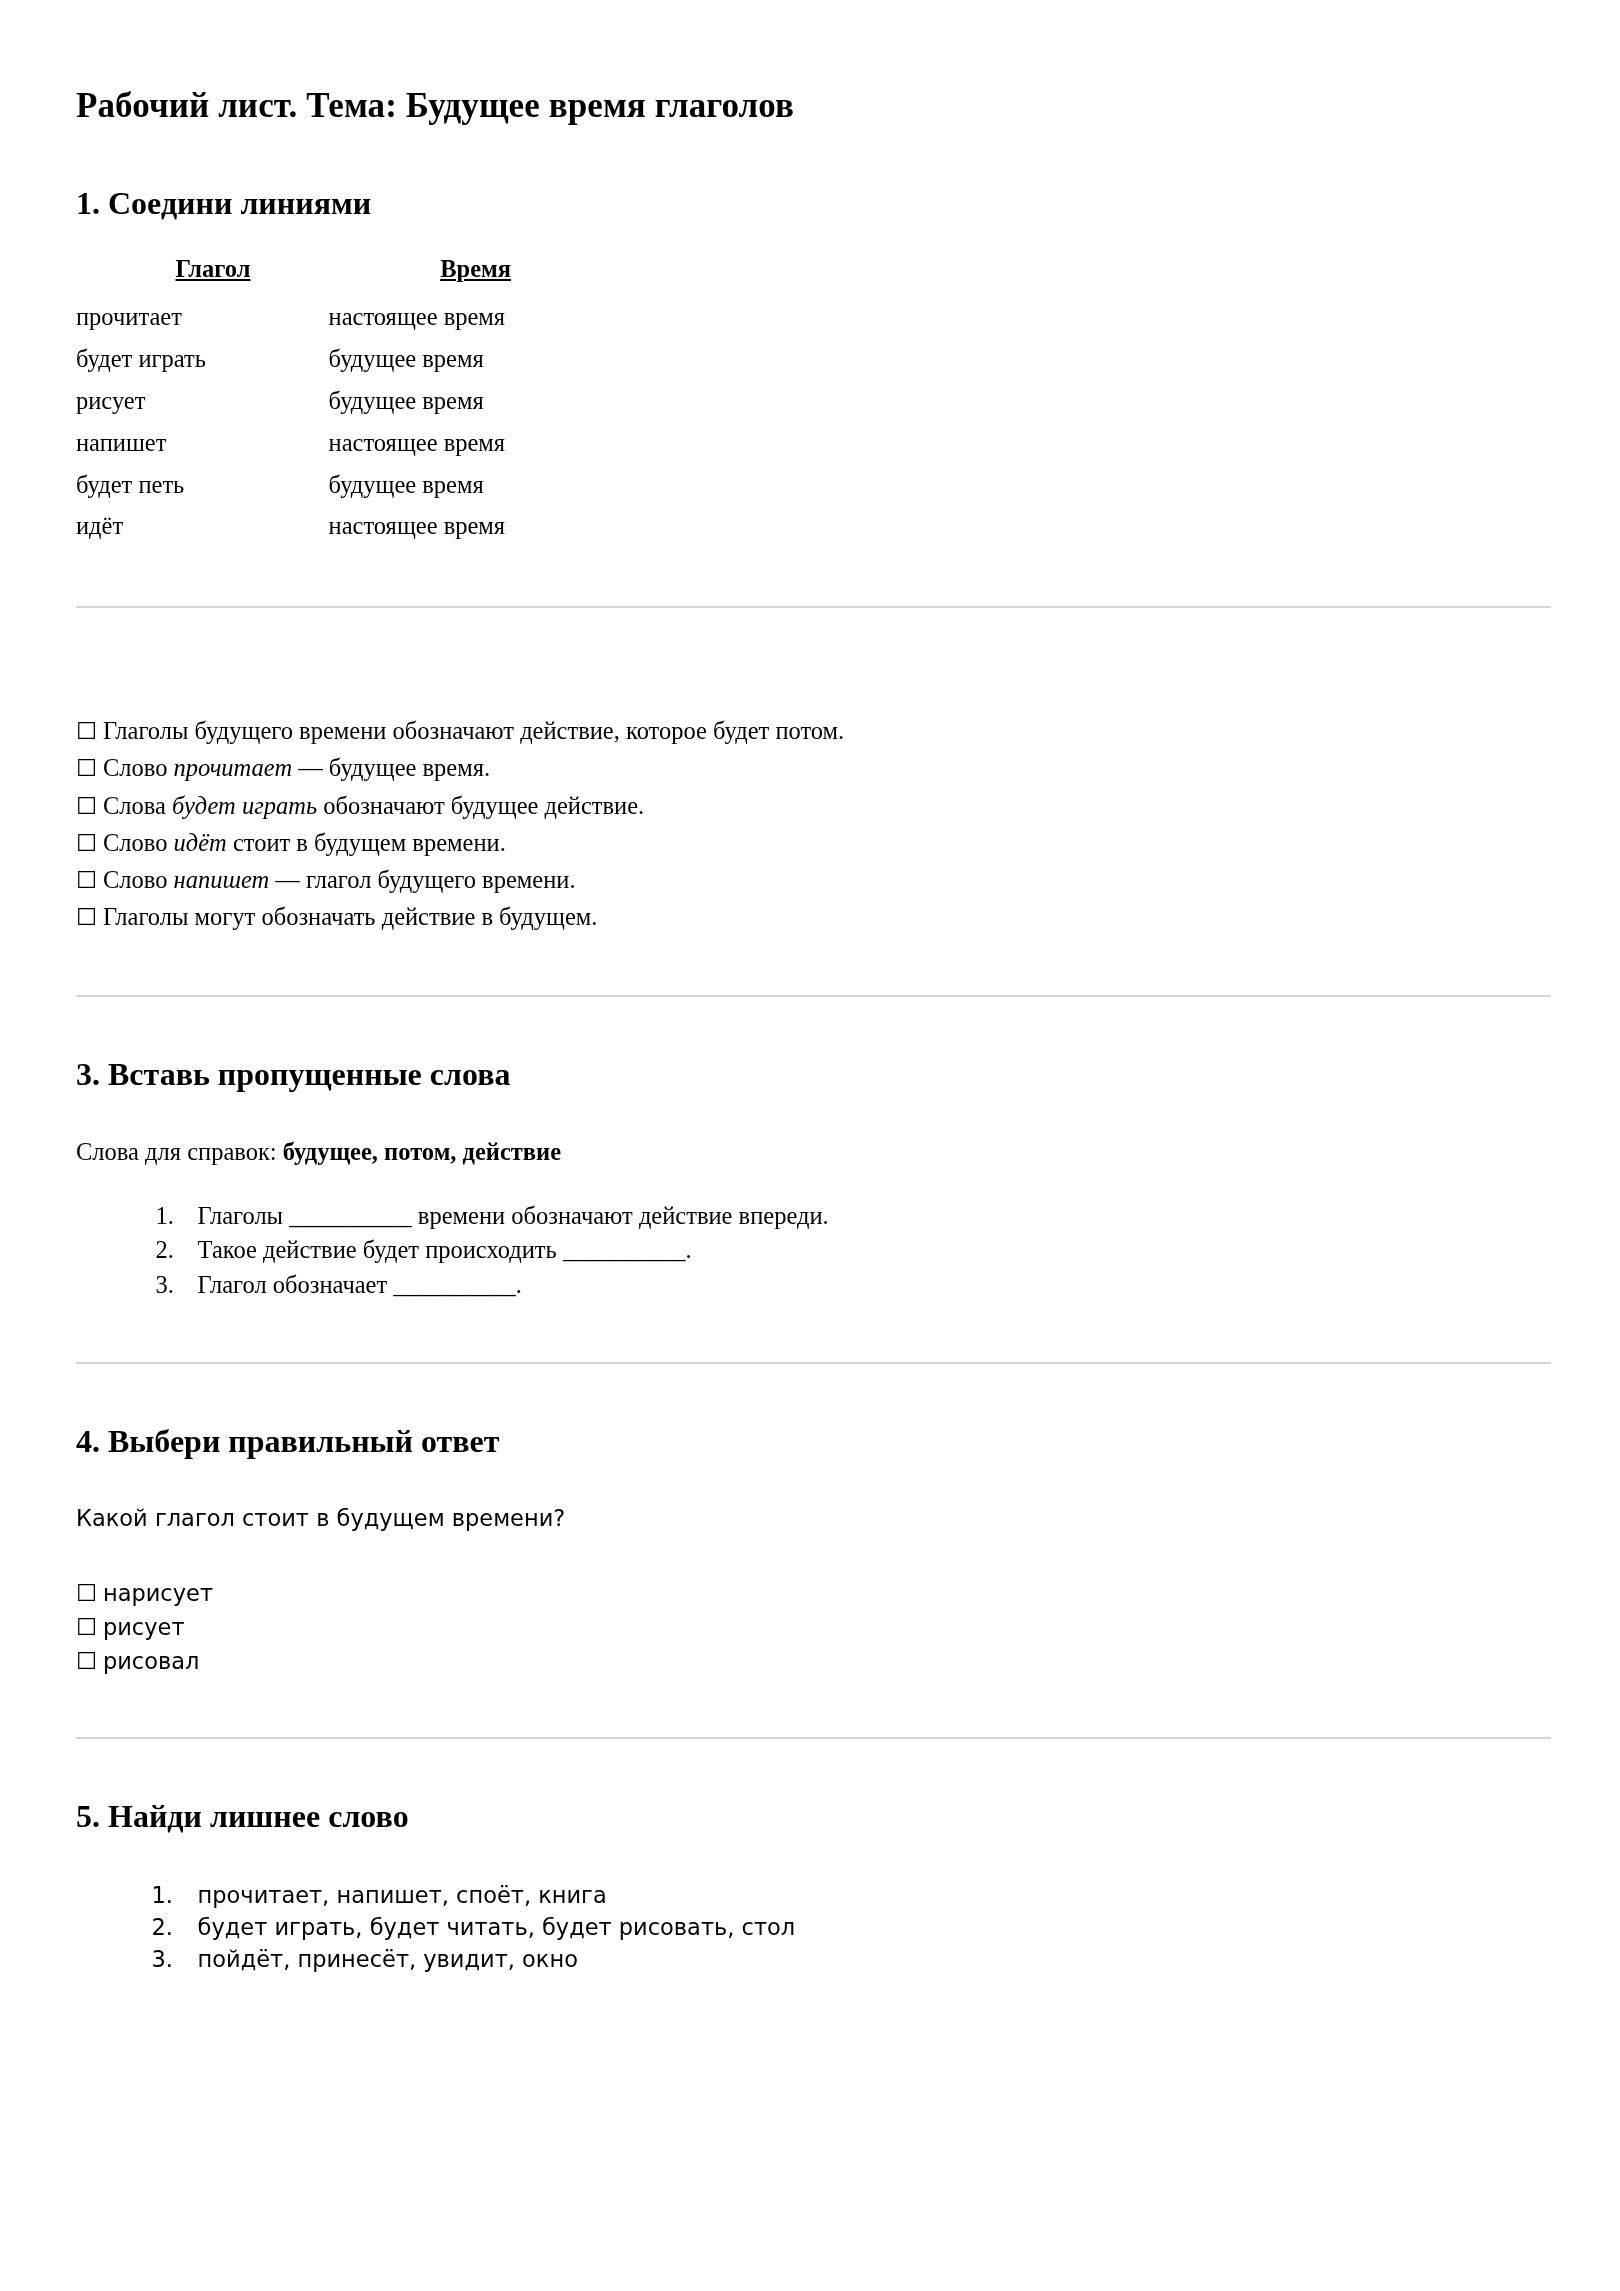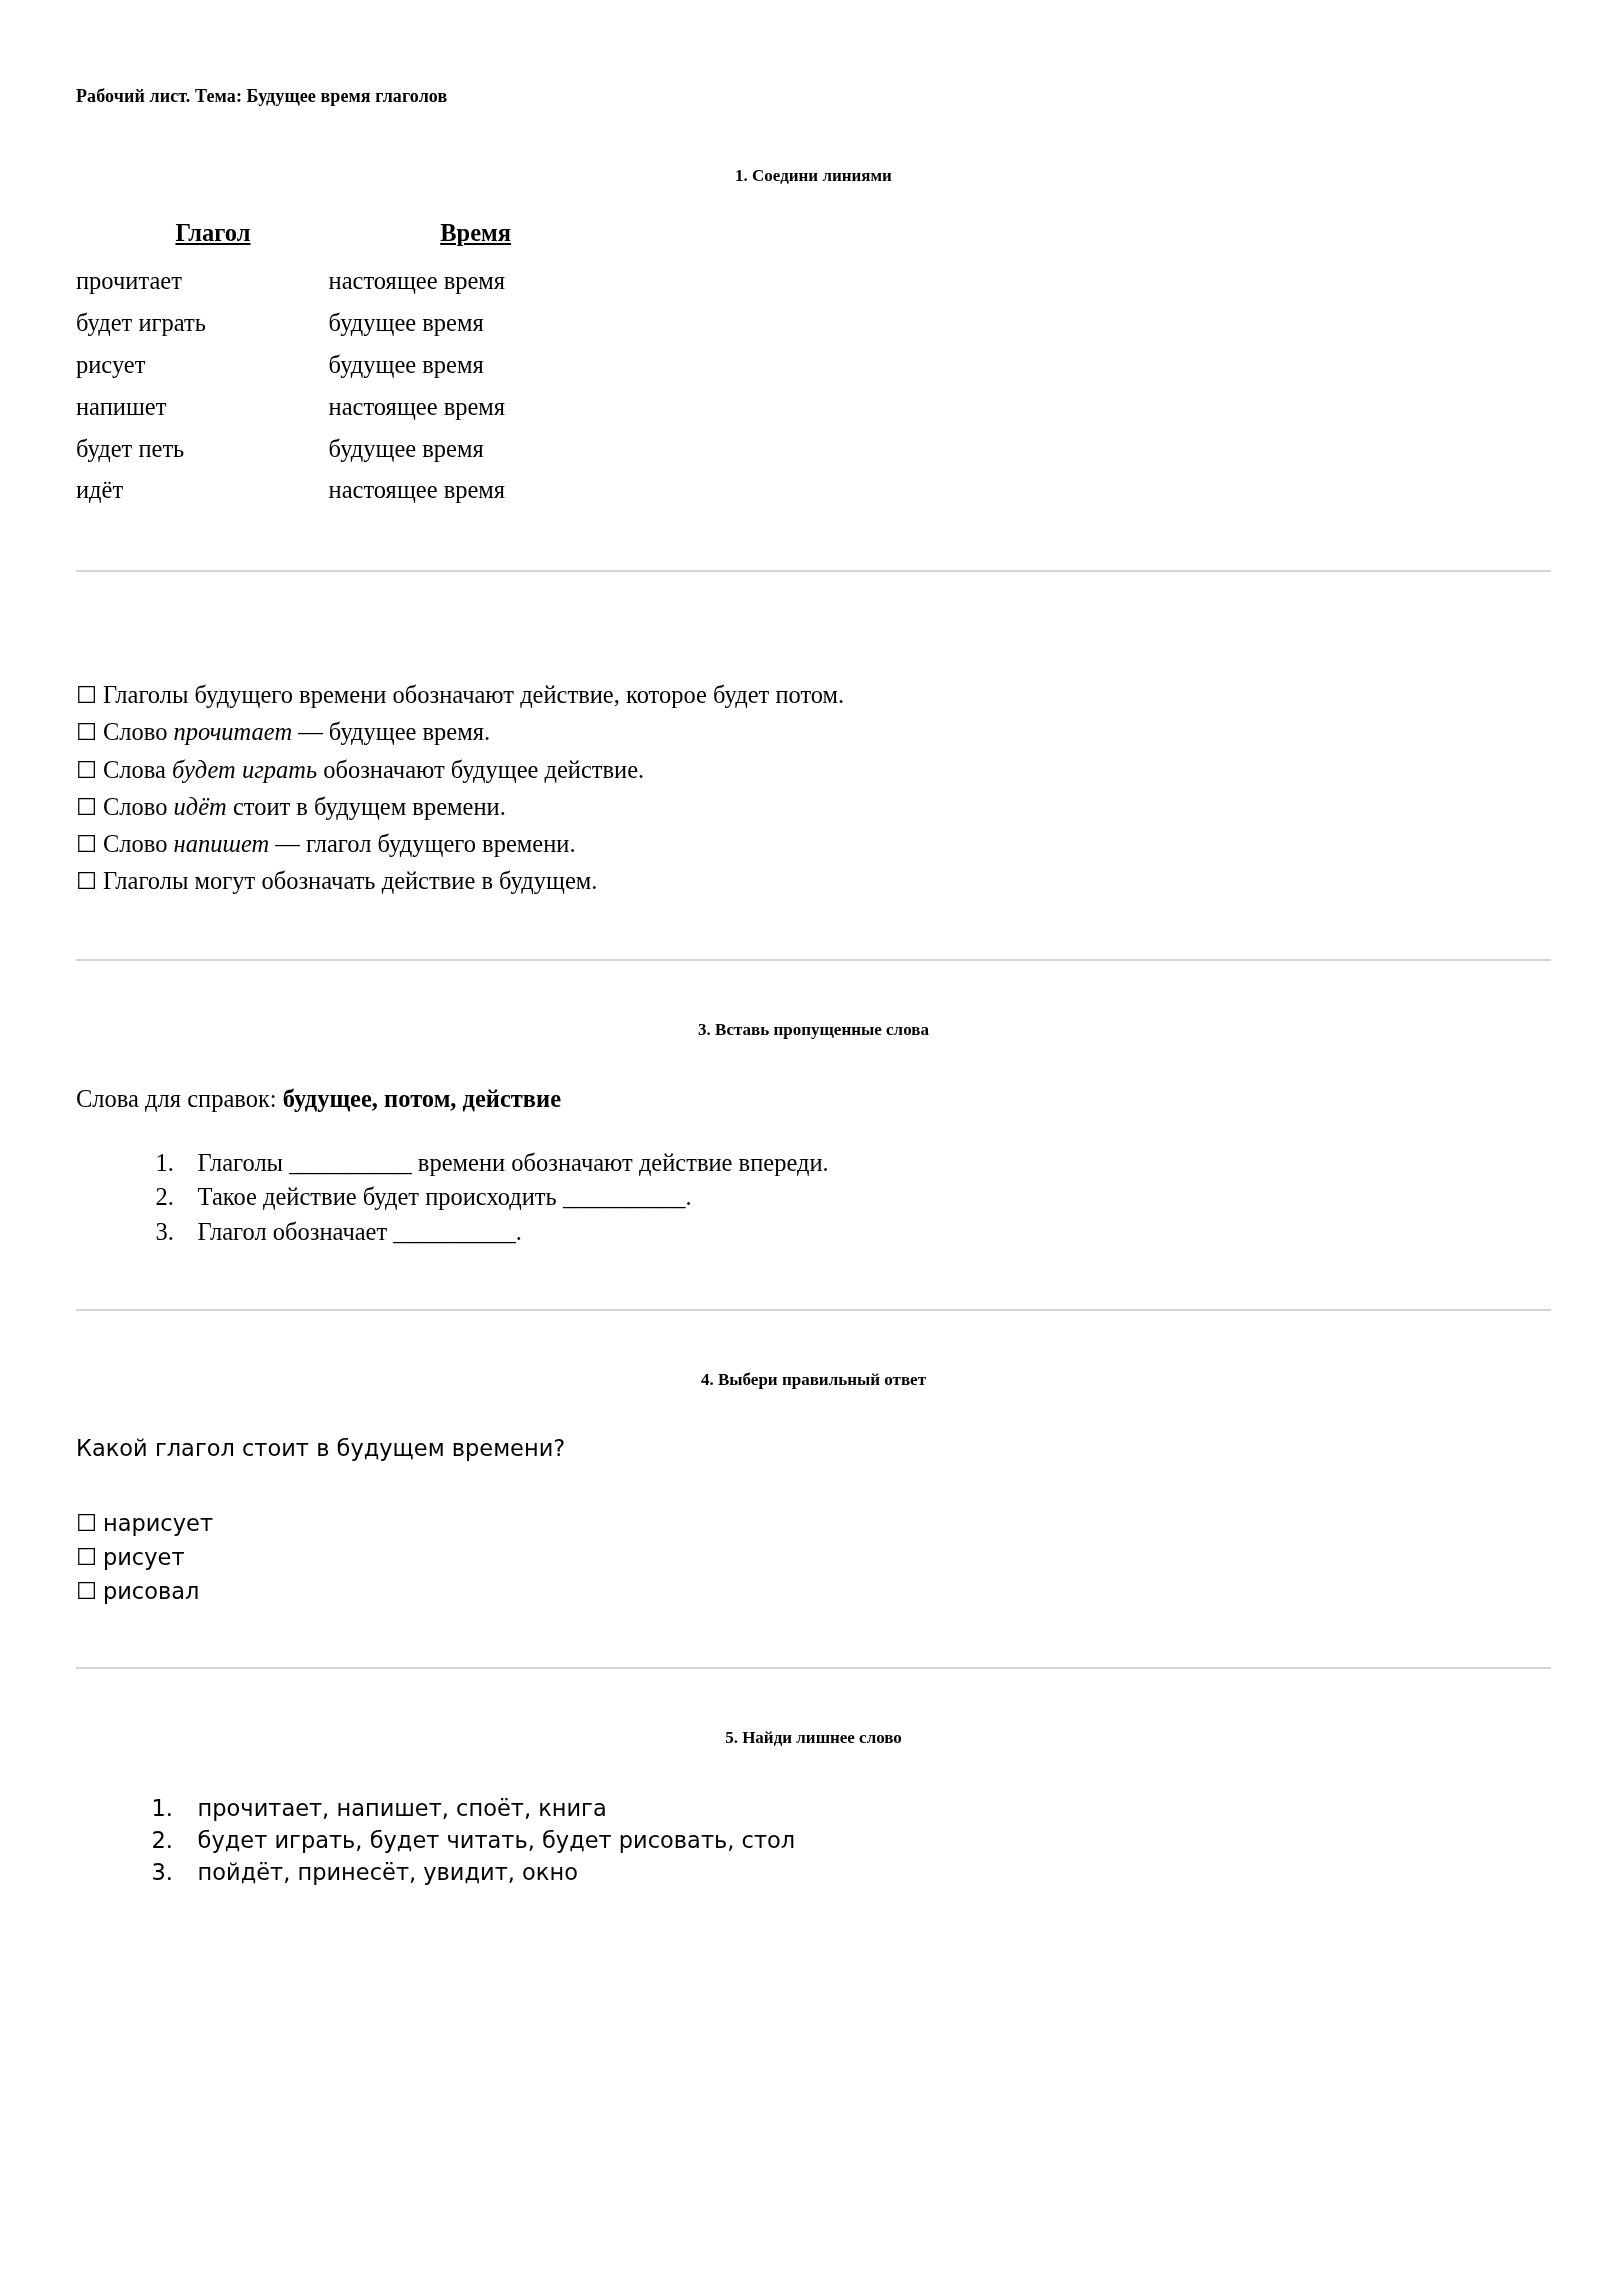--- a/index.html
+++ b/index.html
@@ -16,30 +16,29 @@
   }
   .page {
     box-sizing: border-box;
     width: 1620px;
     min-height: 2292px;
     padding: 76px 69px 59px 76px;
   }
 
   
   .doc-title {
-    font-size: 18px;
+    font-size: 35px;
     font-weight: bold;
     letter-spacing: 0.1px;
     margin: 9.8px 0 0 0;
   }
   .section-heading {
-    font-size: 17px;
+    font-size: 32px;
     font-weight: bold;
     margin: 0;
-    text-align: center;
   }
 
   
   .gap-title { height: 59px; }
   .gap-sm { height: 33px; }
   .gap-md { height: 45px; }
   .gap-lg { height: 59px; }
 
   
   .divider {

